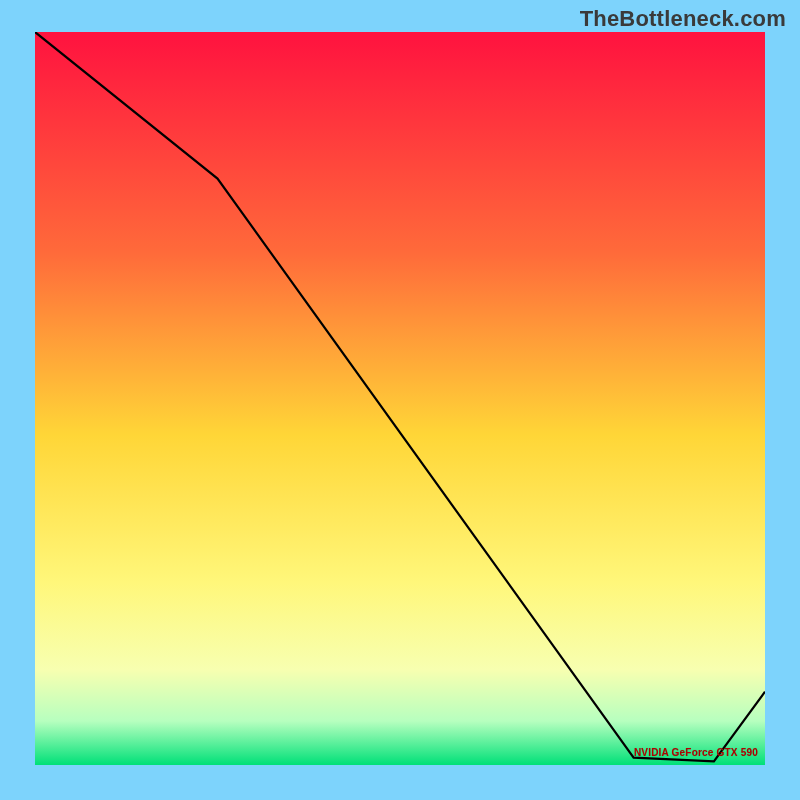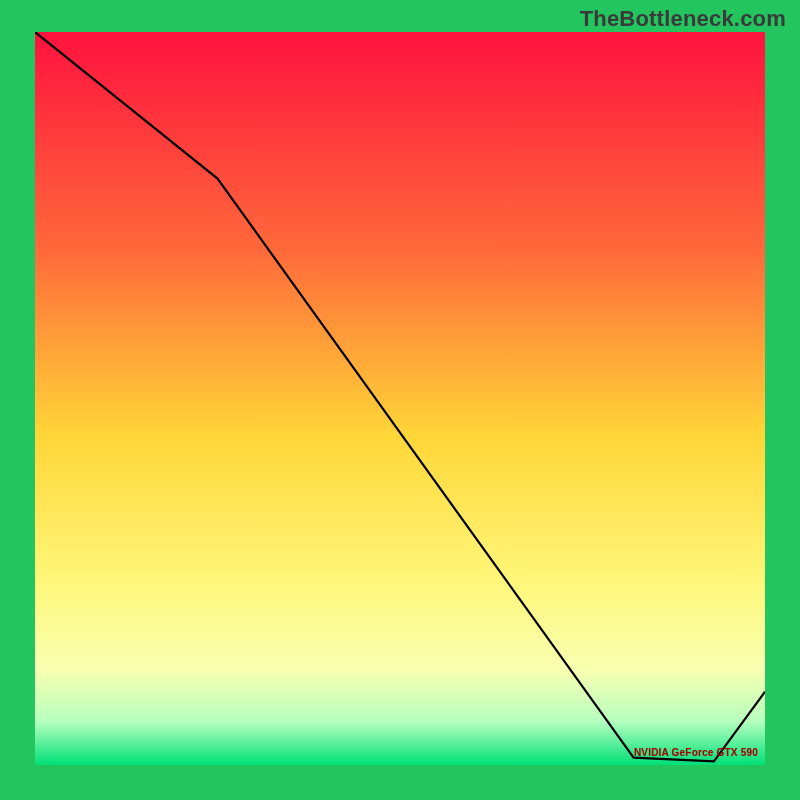--- a/index.html
+++ b/index.html
@@ -8,21 +8,21 @@
     width: 800px;
     height: 800px;
     background: #000;
     font-family: Arial, Helvetica, sans-serif;
     overflow: hidden;
   }
   .frame {
     position: relative;
     width: 800px;
     height: 800px;
-    background: #22c55e;
+    background: #7dd3fc;
   }
   .watermark {
     position: absolute;
     top: 6px;
     right: 14px;
     color: #3a3a3a;
     font-size: 22px;
     font-weight: 600;
     letter-spacing: 0.2px;
     user-select: none;

